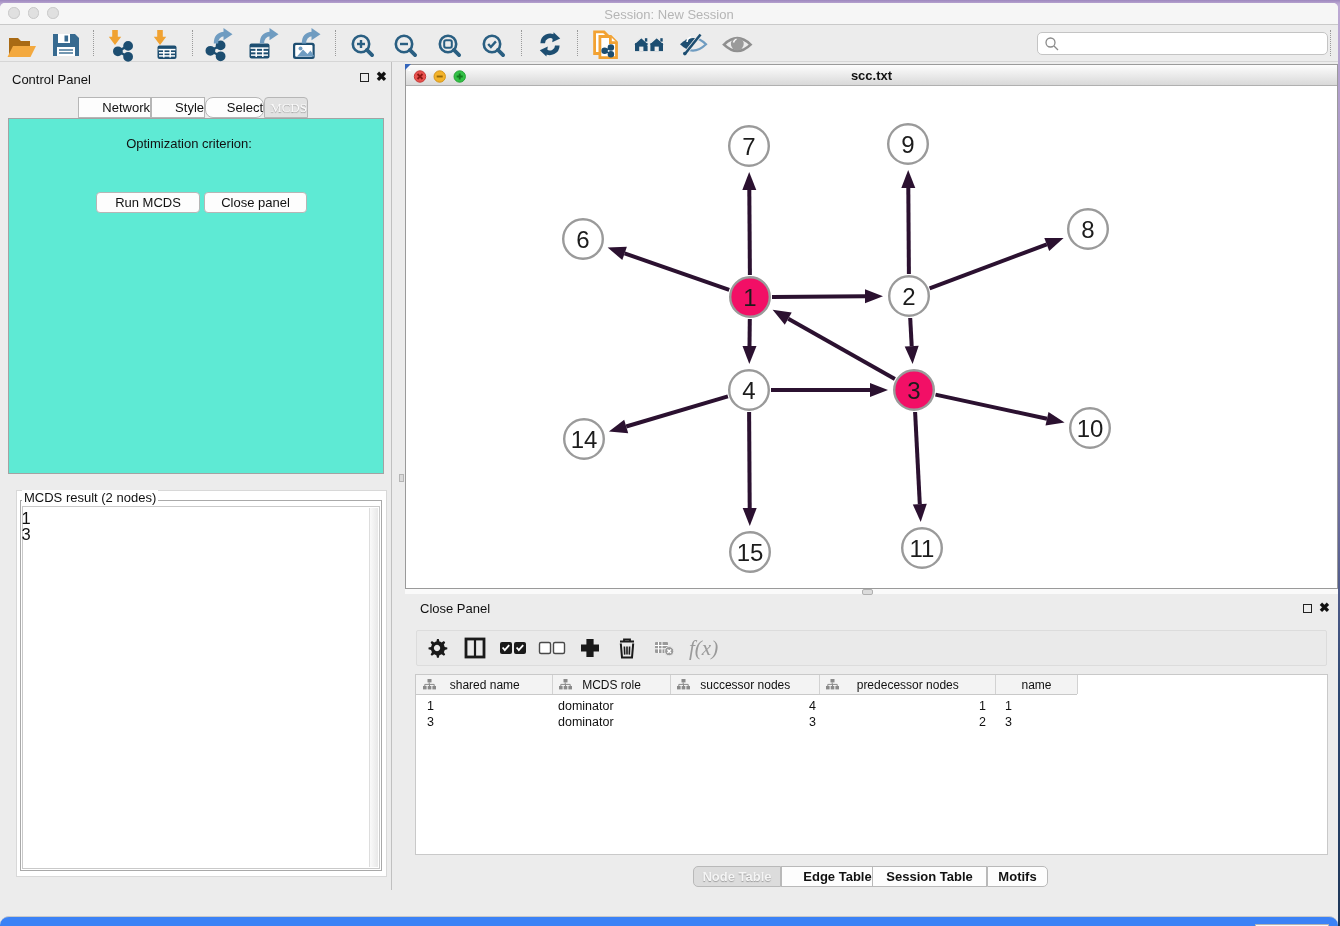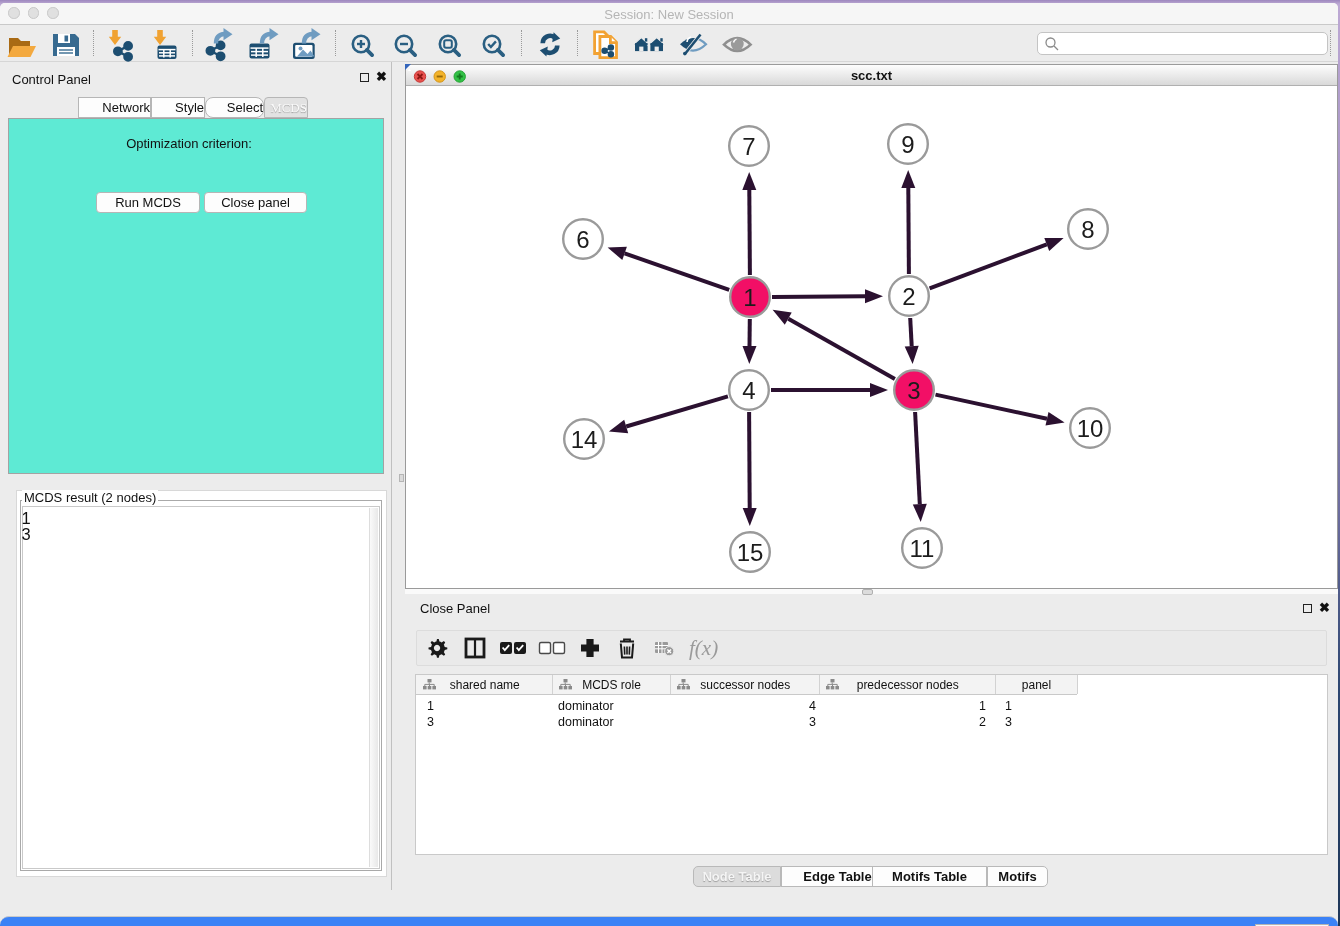--- a/index.html
+++ b/index.html
@@ -336,36 +336,36 @@
         <svg width="13" height="12" style="position:absolute;left:410px;top:4px">
           <g fill="#8a8a8a">
             <rect x="4.5" y="0" width="4" height="3.4"></rect>
             <rect x="0" y="7" width="3.6" height="3.4"></rect>
             <rect x="4.7" y="7" width="3.6" height="3.4"></rect>
             <rect x="9.4" y="7" width="3.6" height="3.4"></rect>
             <path d="M6.2 3.4 v2 M1.8 7 v-1.6 h9.4 v1.6 M6.5 5.4 v1.6" stroke="#8a8a8a" fill="none" stroke-width="1"></path>
           </g>
         </svg>
         <div class="abs" style="left:579.5px;top:0;width:82.0px;height:19px;border-right:1px solid #d2d2d2;"></div>
-        <div class="abs" style="left:579.5px;top:3px;width:82.0px;text-align:center;font-size:12px;color:#111">panel</div>
+        <div class="abs" style="left:579.5px;top:3px;width:82.0px;text-align:center;font-size:12px;color:#111">name</div>
         <div class="abs" style="left:11px;top:24px;font-size:12.5px;color:#111">1</div>
         <div class="abs" style="left:142px;top:24px;font-size:12.5px;color:#111">dominator</div>
         <div class="abs" style="left:254px;top:24px;width:146px;text-align:right;font-size:12.5px;color:#111">4</div>
         <div class="abs" style="left:404px;top:24px;width:166px;text-align:right;font-size:12.5px;color:#111">1</div>
         <div class="abs" style="left:589px;top:24px;font-size:12.5px;color:#111">1</div>
         <div class="abs" style="left:11px;top:40px;font-size:12.5px;color:#111">3</div>
         <div class="abs" style="left:142px;top:40px;font-size:12.5px;color:#111">dominator</div>
         <div class="abs" style="left:254px;top:40px;width:146px;text-align:right;font-size:12.5px;color:#111">3</div>
         <div class="abs" style="left:404px;top:40px;width:166px;text-align:right;font-size:12.5px;color:#111">2</div>
         <div class="abs" style="left:589px;top:40px;font-size:12.5px;color:#111">3</div>
       </div>
     <div class="abs" style="left:288px;top:271px;height:21px;">
         <div class="abs" style="left:0px;top:0;width:88px;height:21px;border:1px solid #b9b9b9;background:#dcdcdc;color:#f5f5f5;text-shadow:0 1px 1px #9c9c9c;border-radius:5px 0 0 5px;text-align:center;line-height:20px;font-size:13px;font-weight:bold;">Node Table</div>
         <div class="abs" style="left:88px;top:0;width:113px;height:21px;border:1px solid #b9b9b9;background:#fdfdfd;color:#111;text-align:center;line-height:20px;font-size:13px;font-weight:bold;">Edge Table</div>
-        <div class="abs" style="left:179px;top:0;width:115px;height:21px;border:1px solid #b9b9b9;background:#fdfdfd;color:#111;text-align:center;line-height:20px;font-size:13px;font-weight:bold;">Motifs Table</div>
+        <div class="abs" style="left:179px;top:0;width:115px;height:21px;border:1px solid #b9b9b9;background:#fdfdfd;color:#111;text-align:center;line-height:20px;font-size:13px;font-weight:bold;">Session Table</div>
         <div class="abs" style="left:294px;top:0;width:61px;height:21px;border:1px solid #b9b9b9;background:#fdfdfd;color:#111;border-radius:0 5px 5px 0;text-align:center;line-height:20px;font-size:13px;font-weight:bold;">Motifs</div>
       </div>
   </div>
   <div class="statusbar">
     <div class="abs" style="left:11px;top:10px;width:27px;height:19px;background:#f2f2f2;border:1px solid #b9b9b9;">
       <svg width="15" height="13" style="position:absolute;left:5px;top:2px" viewBox="0 0 15 13">
           <g fill="#222">
             <rect x="0" y="0" width="2.6" height="2.6"></rect>
             <rect x="0" y="5" width="2.6" height="2.6"></rect>
             <rect x="0" y="10" width="2.6" height="2.6"></rect>

